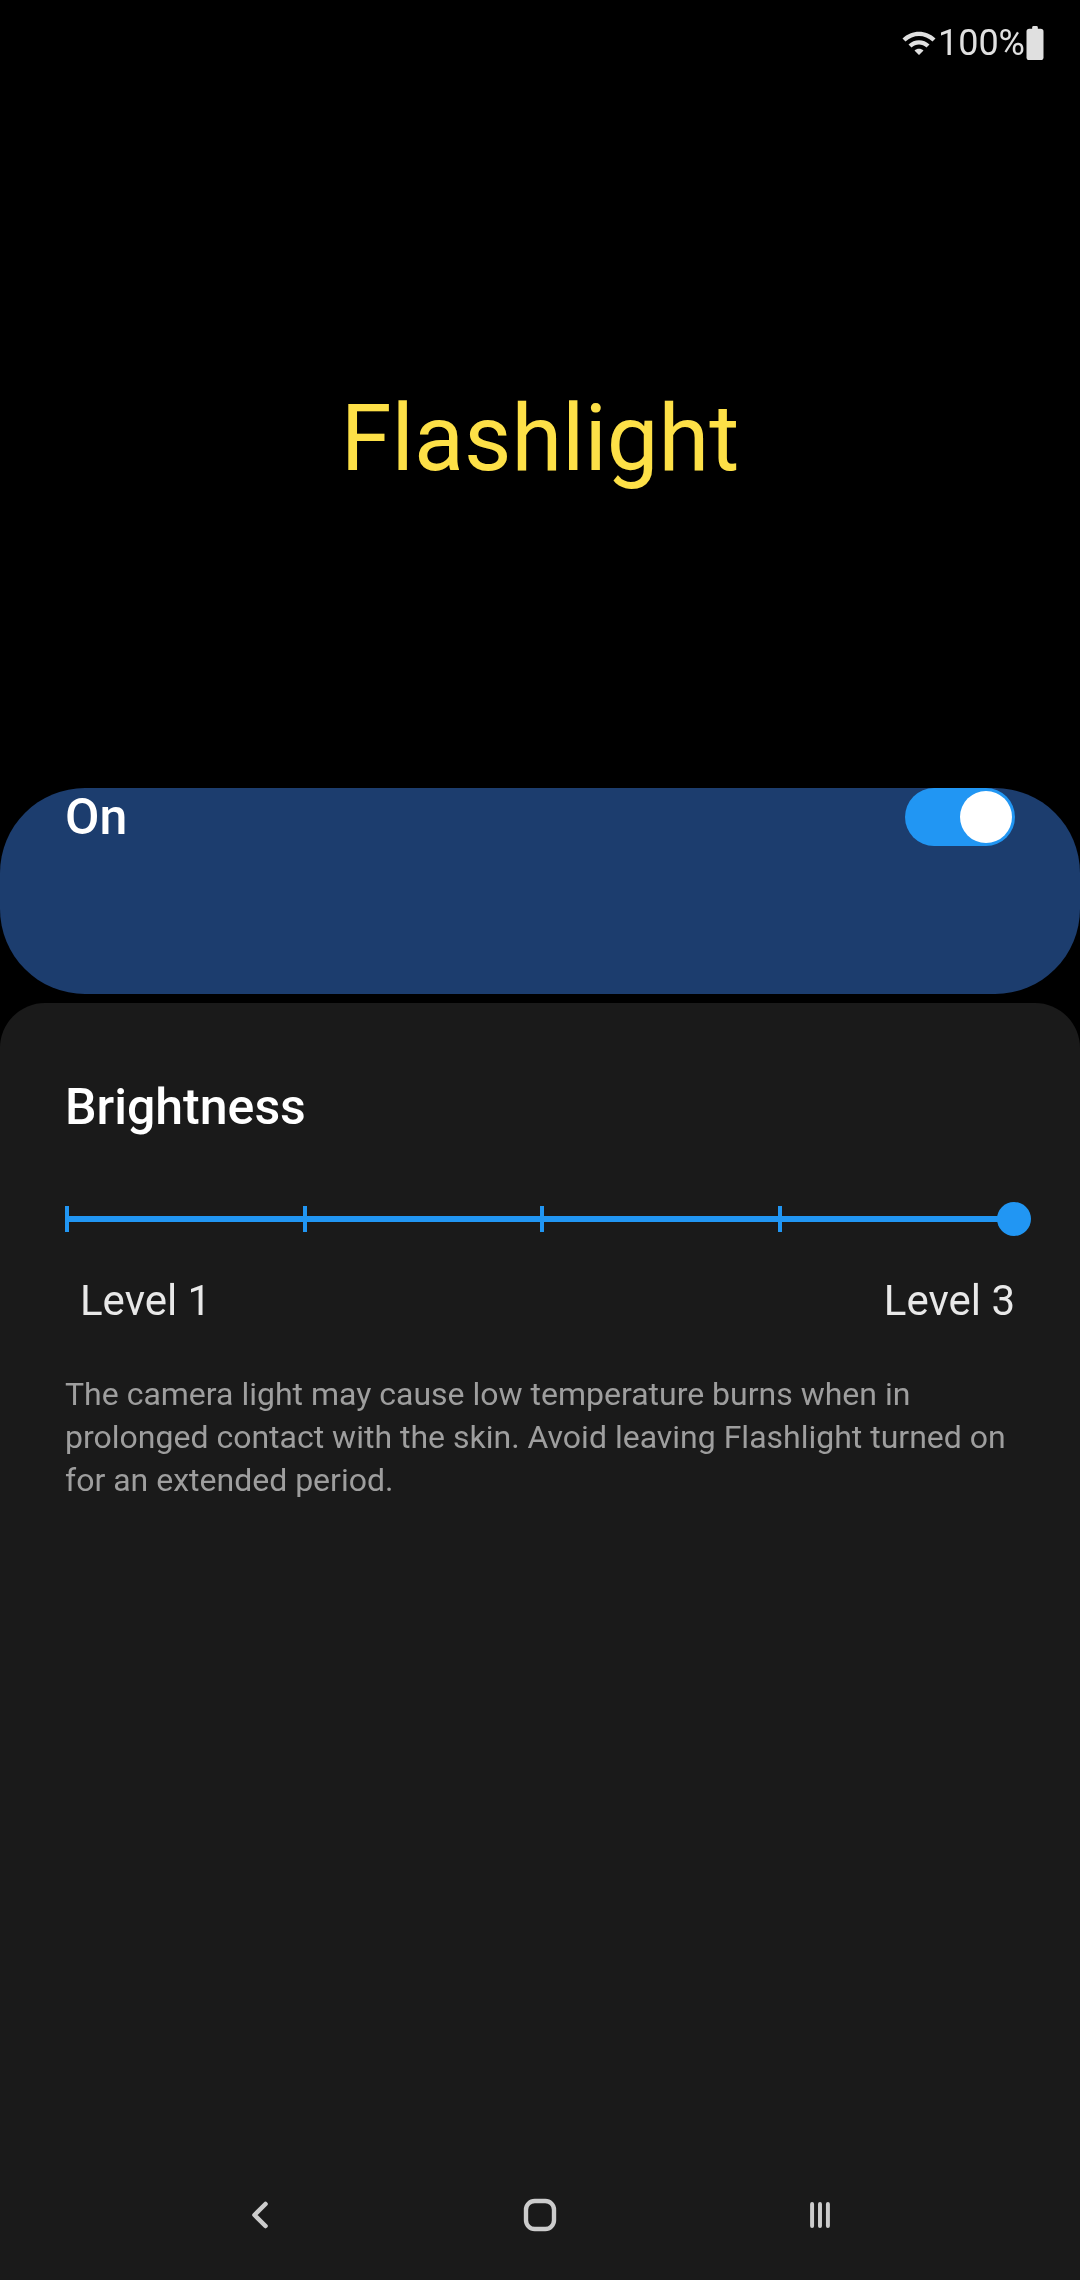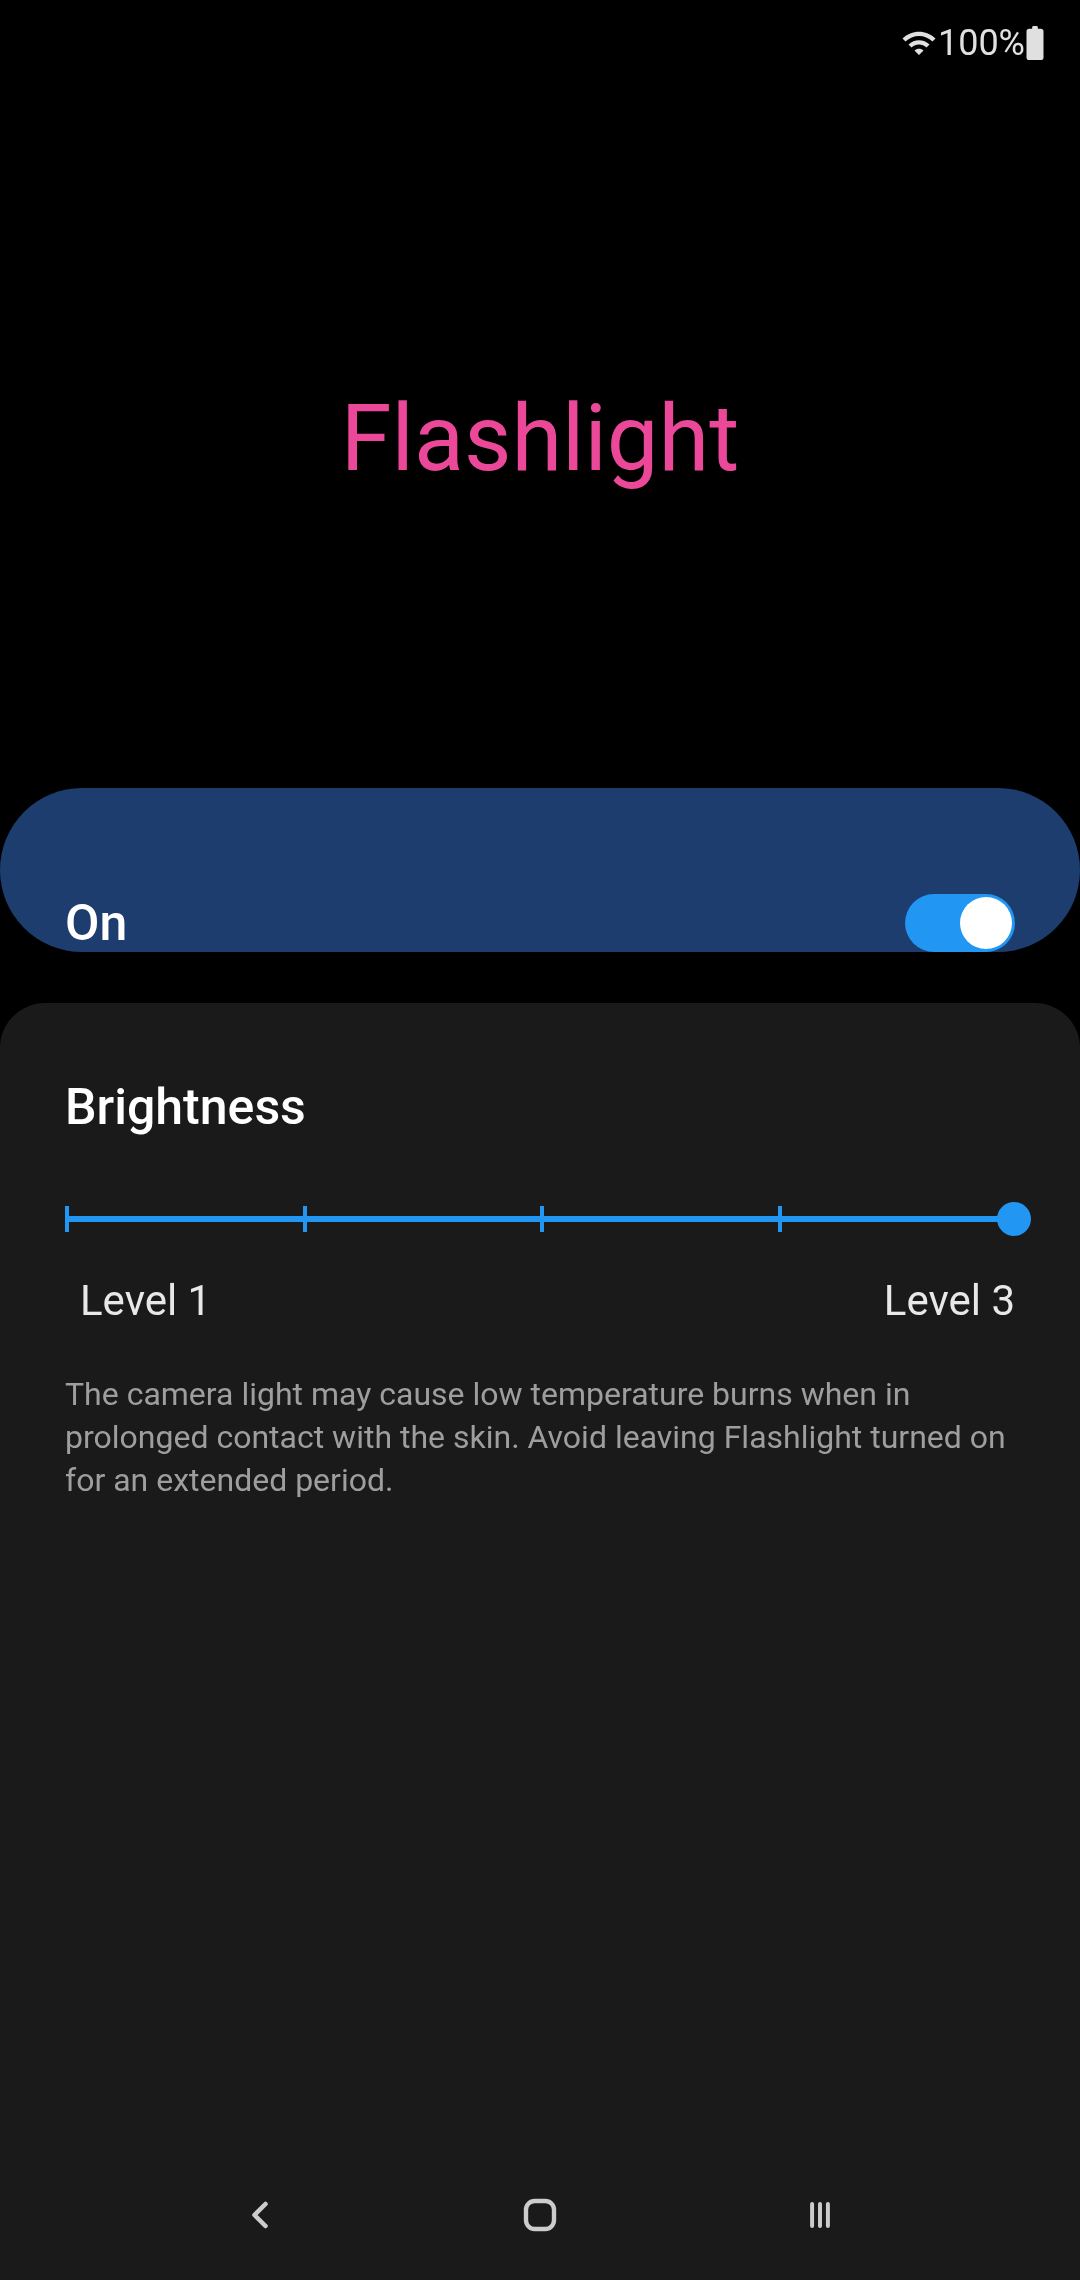--- a/index.html
+++ b/index.html
@@ -44,34 +44,34 @@
       display: flex;
       align-items: center;
       justify-content: center;
     }
     .header-title {
       position: absolute;
       top: 385px;
       left: 0;
       width: 100%;
       text-align: center;
-      color: #ec4899;
+      color: #fde047;
       font-size: 92px;
       font-weight: 400;
     }
     .toggle-card {
       position: absolute;
       top: 788px;
       left: 0;
       width: 100%;
-      height: 164px;
+      height: 206px;
       background: #1c3d6e;
       border-radius: 85px;
       display: flex;
-      align-items: flex-end;
+      align-items: flex-start;
       justify-content: space-between;
       padding: 0 65px;
     }
     .toggle-label {
       color: #ffffff;
       font-size: 50px;
       font-weight: 500;
     }
     .toggle-switch {
       width: 110px;

